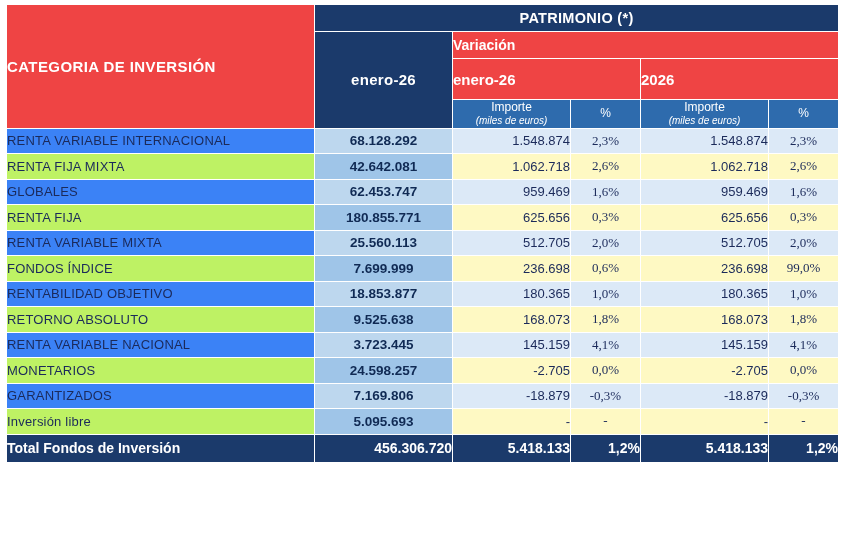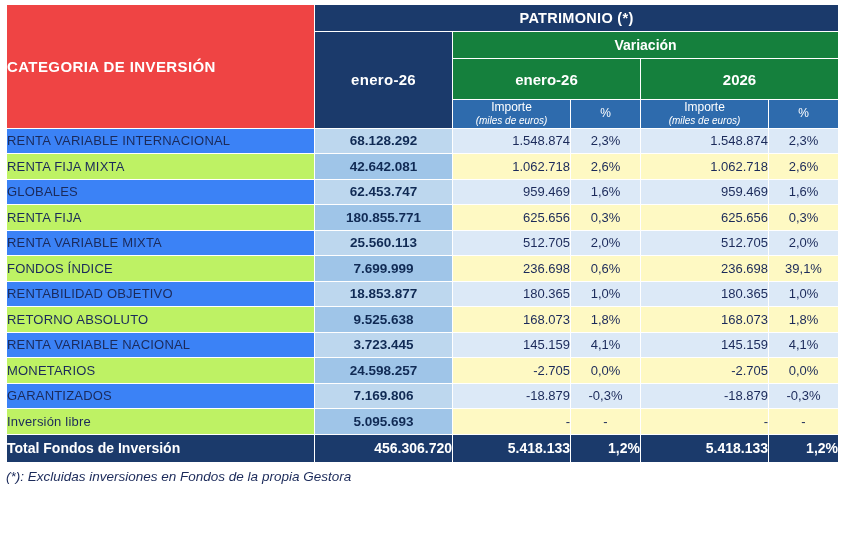--- a/index.html
+++ b/index.html
@@ -38,24 +38,24 @@
   
   .hdr-dark {
     background: #1b3a6b;
     color: #ffffff;
     font-weight: bold;
     text-align: center;
     vertical-align: middle;
     letter-spacing: .3px;
   }
   .hdr-mid {
-    background: #15803d;
-    color: #ffffff;
-    font-weight: bold;
-    text-align: center;
+    background: #ef4444;
+    color: #ffffff;
+    font-weight: bold;
+    text-align: left;
     vertical-align: middle;
   }
   .hdr-light {
     background: #2e6bad;
     color: #ffffff;
     font-weight: normal;
     text-align: center;
     vertical-align: middle;
     font-size: 12px;
     line-height: 1.25;
@@ -120,21 +120,21 @@
   .num {
     background: #dce9f7;
     color: #1b2a5a;
     text-align: right;
     padding-right: 10px;
     font-size: 13px;
     white-space: nowrap;
   }
   .num.alt { background: #fef9c3; }
 
-  .num.center { text-align: center; padding-right: 0; }
+  .num.center { text-align: center; padding-right: 0; font-family: Liberation Serif, serif; }
 
   
   .total-cell {
     background: #1b3a6b;
     color: #ffffff;
     font-weight: bold;
     font-size: 14px;
     text-align: left;
     padding-left: 8px;
     height: 27px;
@@ -240,21 +240,21 @@
           <td class="num center">2,0%</td>
           <td class="num">512.705</td>
           <td class="num center">2,0%</td>
         </tr>
         <tr>
           <td class="cat-cell alt">FONDOS ÍNDICE</td>
           <td class="num-bold alt">7.699.999</td>
           <td class="num alt">236.698</td>
           <td class="num alt center">0,6%</td>
           <td class="num alt">236.698</td>
-          <td class="num alt center">39,1%</td>
+          <td class="num alt center">99,0%</td>
         </tr>
         <tr>
           <td class="cat-cell">RENTABILIDAD OBJETIVO</td>
           <td class="num-bold">18.853.877</td>
           <td class="num">180.365</td>
           <td class="num center">1,0%</td>
           <td class="num">180.365</td>
           <td class="num center">1,0%</td>
         </tr>
         <tr>
@@ -303,15 +303,14 @@
         <td class="total-cell">Total Fondos de Inversión</td>
         <td class="total-num">456.306.720</td>
         <td class="total-num">5.418.133</td>
         <td class="total-num">1,2%</td>
         <td class="total-num">5.418.133</td>
         <td class="total-num">1,2%</td>
       </tr>
     </tfoot>
   </table>
 
-  <div class="footnote">(*): Excluidas inversiones en Fondos de la propia Gestora</div>
 
 </div>
 
 </body></html>

